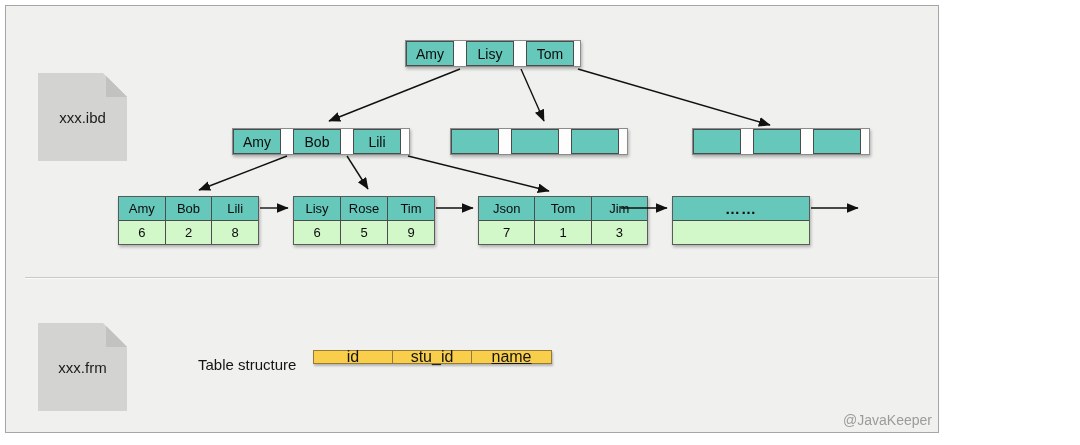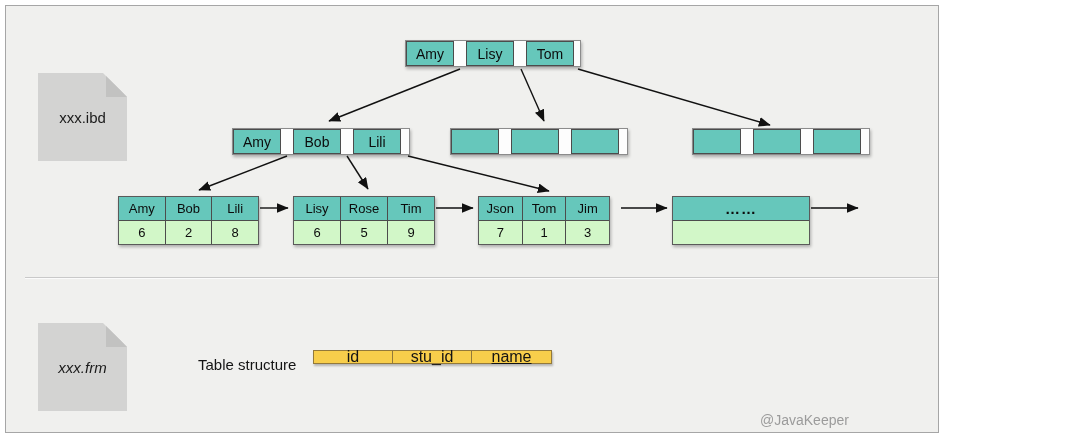--- a/index.html
+++ b/index.html
@@ -26,21 +26,21 @@
     display: flex; align-items: center; justify-content: center;
   }
   .file-icon .fold {
     position: absolute; top: 0; right: 0;
     width: 21px; height: 24px;
     background: #c2c2c1;
     clip-path: polygon(0 0, 100% 100%, 0 100%);
   }
   .file-icon .flabel { font-size: 15px; color: #1b1b1b; position: relative; }
   .icon-ibd { left: 38px; top: 73px; }
-  .icon-frm { left: 38px; top: 323px; font-style: italic; }
+  .icon-frm { left: 38px; top: 323px; }
 
   
   .inode {
     position: absolute; height: 27px;
     background: #fdfdfd;
     border: 1px solid #8c8c8c;
     box-shadow: 1px 2px 3px rgba(0,0,0,.28);
     display: flex; align-items: stretch;
   }
   .inode .k {
@@ -89,21 +89,21 @@
   .ytable .c {
     width: 79px; background: #f8ce4b;
     border-right: 1px solid #93793a;
     display: flex; align-items: center; justify-content: center;
     font-size: 16px; color: #141414;
   }
   .ytable .c:last-child { border-right: none; text-decoration: underline; }
 
   .watermark {
     position: absolute; left: 760px; top: 412px; width: 172px;
-    font-size: 14px; color: #9b9b9b;
+    text-align: right; font-size: 14px; color: #9b9b9b;
   }
 
   svg.edges { position: absolute; left: 0; top: 0; pointer-events: none; }
 </style>
 </head>
 <body>
 
 <div class="page">
   <div class="panel"></div>
 
@@ -167,21 +167,21 @@
       <div class="c">Rose</div>
       <div class="c">Tim</div>
     </div>
     <div class="row vals">
       <div class="c">6</div>
       <div class="c">5</div>
       <div class="c">9</div>
     </div>
   </div>
 
-  <div class="leaf" style="left:478px; top:196px; width:132px;">
+  <div class="leaf" style="left:478px; top:196px; width:170px;">
     <div class="row keys">
       <div class="c">Json</div>
       <div class="c">Tom</div>
       <div class="c">Jim</div>
     </div>
     <div class="row vals">
       <div class="c">7</div>
       <div class="c">1</div>
       <div class="c">3</div>
     </div>

